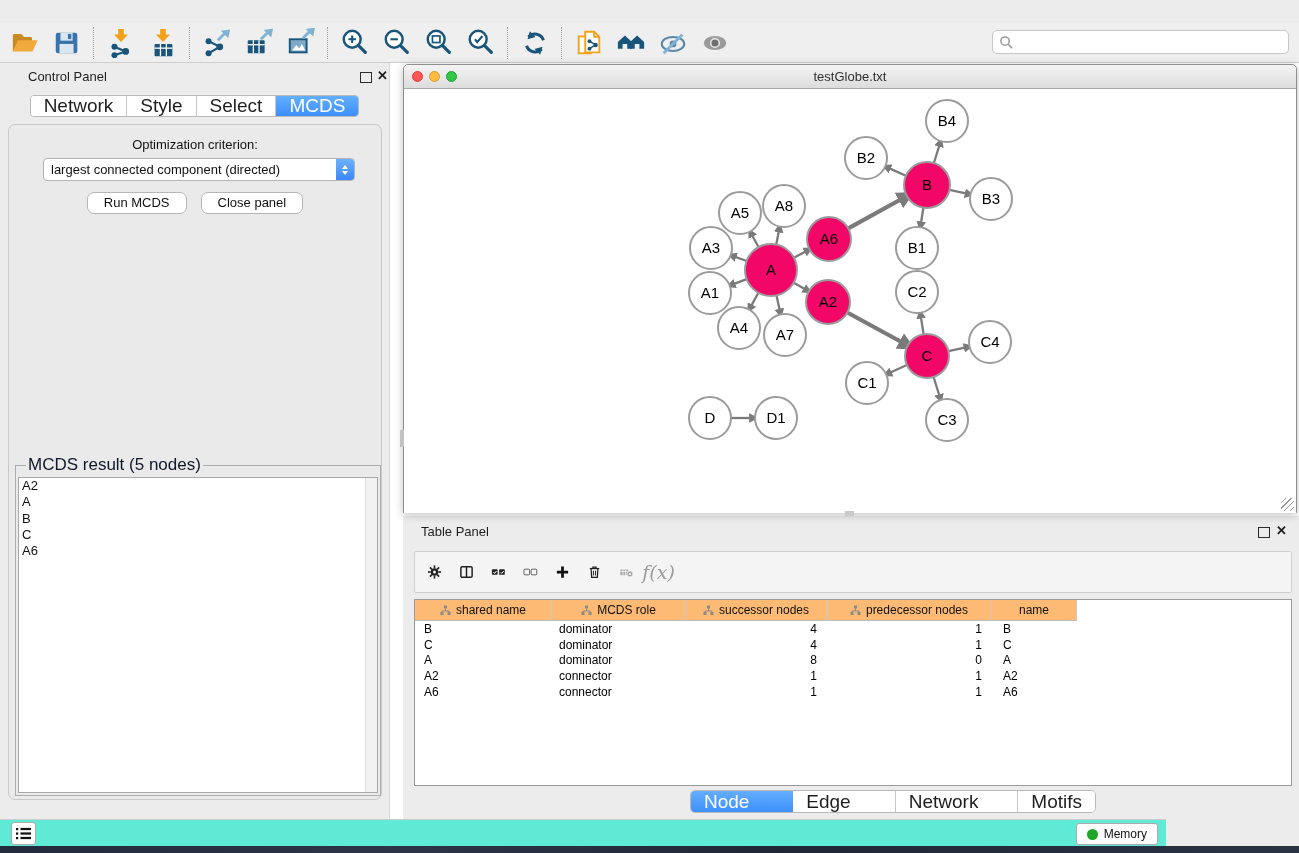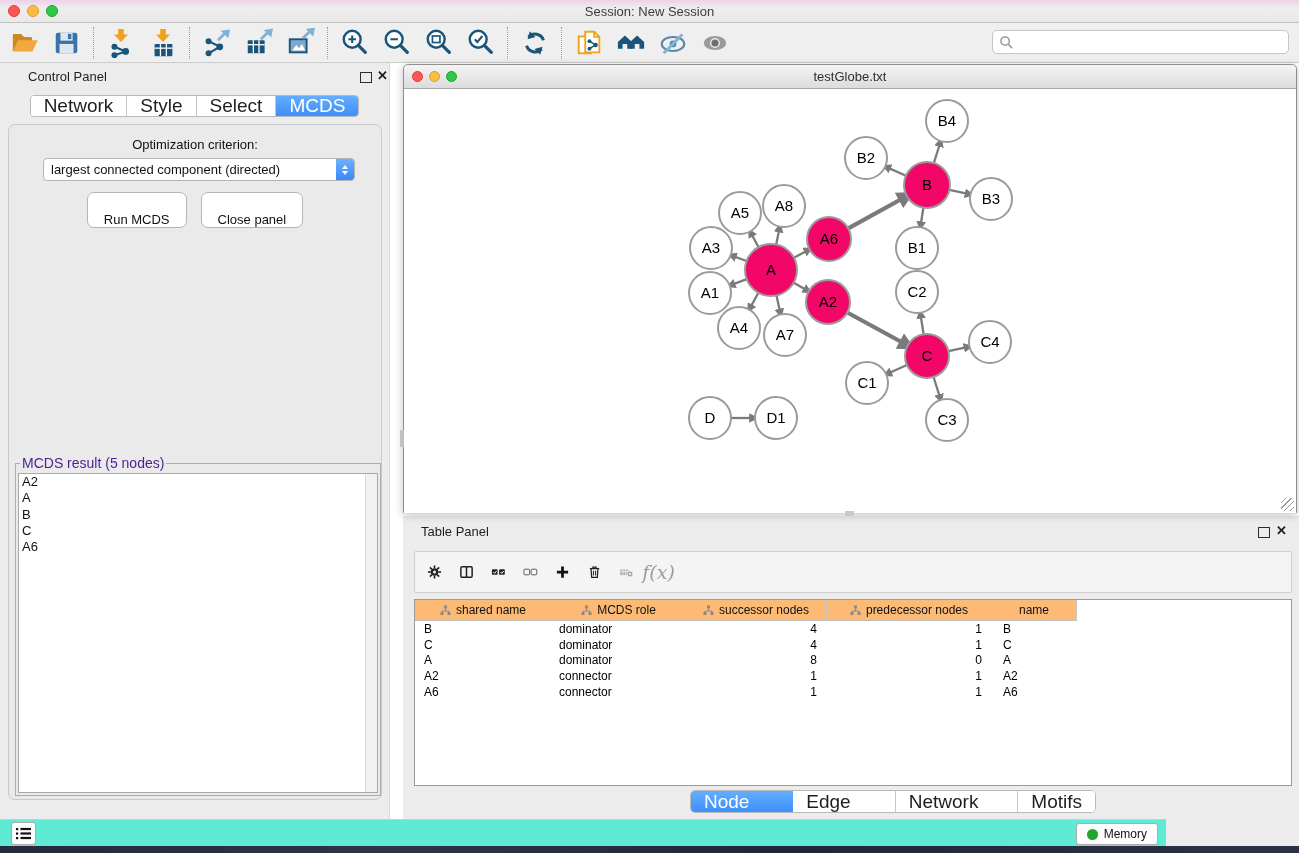--- a/index.html
+++ b/index.html
@@ -41,24 +41,24 @@
   .opt-label{position:absolute;left:0;top:12px;width:100%;text-align:center;font-size:13px;color:#111;}
   .dropdown{position:absolute;left:34px;top:33px;width:312px;height:23px;background:#fff;border:1px solid #b4b4b4;
     border-radius:4px;box-sizing:border-box;display:flex;align-items:center;}
   .dropdown .dd-text{flex:1;font-size:13px;padding-left:7px;color:#111;white-space:nowrap;overflow:hidden;}
   .dd-spin{width:18px;height:21px;background:linear-gradient(#6fb1fe,#3b87f8);border-radius:0 3px 3px 0;
     display:flex;flex-direction:column;align-items:center;justify-content:center;gap:2px;}
   .arr-up{width:0;height:0;border-left:3.5px solid transparent;border-right:3.5px solid transparent;border-bottom:4.5px solid #fff;}
   .arr-dn{width:0;height:0;border-left:3.5px solid transparent;border-right:3.5px solid transparent;border-top:4.5px solid #fff;}
   .cp-buttons{position:absolute;left:0;top:67px;width:100%;display:flex;justify-content:center;gap:14px;}
   .mac-btn{height:22px;background:#fff;border:1px solid #b6b6b6;border-radius:7px;font-size:13px;color:#111;
-    padding:17px 16px;line-height:20px;font-family:"Liberation Sans",sans-serif;}
+    padding:0 16px;line-height:20px;font-family:"Liberation Sans",sans-serif;}
   .result-fieldset{position:absolute;left:6px;top:330px;width:366px;height:341px;border:1px solid #adadad;
     margin:0;padding:2px;box-sizing:border-box;}
-  .result-fieldset legend{font-size:14px;color:#4c1d95;padding:0 2px;margin-left:2px;}
+  .result-fieldset legend{font-size:17px;color:#0f172a;padding:0 2px;margin-left:8px;}
   .result-list{position:relative;width:100%;height:100%;background:#fff;border:1px solid #a8a8a8;box-sizing:border-box;overflow:hidden;}
   .result-item{font-size:13px;color:#111;padding-left:3px;height:16.3px;line-height:16.3px;}
   .vscroll{position:absolute;right:0;top:0;width:11px;height:100%;background:#f2f2f2;border-left:1px solid #dcdcdc;}
   
   .desktop{position:absolute;left:390px;top:63px;width:909px;height:756px;background:#fff;}
   .table-region{position:absolute;left:403px;top:516px;width:896px;height:303px;background:#ececec;}
   .net-window{position:absolute;left:403px;top:64px;width:894px;height:449px;background:#fff;
     border:1px solid #8f8f8f;border-radius:5px 5px 0 0;box-sizing:border-box;box-shadow:0 2px 8px rgba(0,0,0,.25);}
   .nw-titlebar{position:relative;height:23px;background:linear-gradient(#f4f4f4,#dcdcdc);
     border-bottom:1px solid #a8a8a8;border-radius:5px 5px 0 0;}
@@ -101,28 +101,20 @@
   .mem-dot{width:11px;height:11px;border-radius:50%;background:#1ea62a;}
   .bottom-strip{position:absolute;left:0;top:846px;width:1299px;height:7px;
     background:linear-gradient(90deg,#222b3c,#2c3548 30%,#1f2736 60%,#2a3344);}
   svg text{font-family:"Liberation Sans",sans-serif;}
 </style>
 </head>
 <body>
 
 <div class="screen">
 
-  <div class="titlebar">
-    <div class="lights">
-      <div class="light red"></div>
-      <div class="light yellow"></div>
-      <div class="light green"></div>
-    </div>
-    <div class="win-title">Session: New Session</div>
-  </div>
 
   <div class="toolbar">
     <div class="tgroup">
       <div class="ticon">
         <svg viewBox="0 0 32 32">
             <path d="M3 25 V8 q0-1.5 1.5-1.5 H12 l3 3 h7 q1.5 0 1.5 1.5 V14" fill="#c98a22"></path>
             <path d="M3 25 L8.5 13 h21 l-5.5 12 z" fill="#efa93c"></path>
           </svg>
       </div>
       <div class="ticon">

